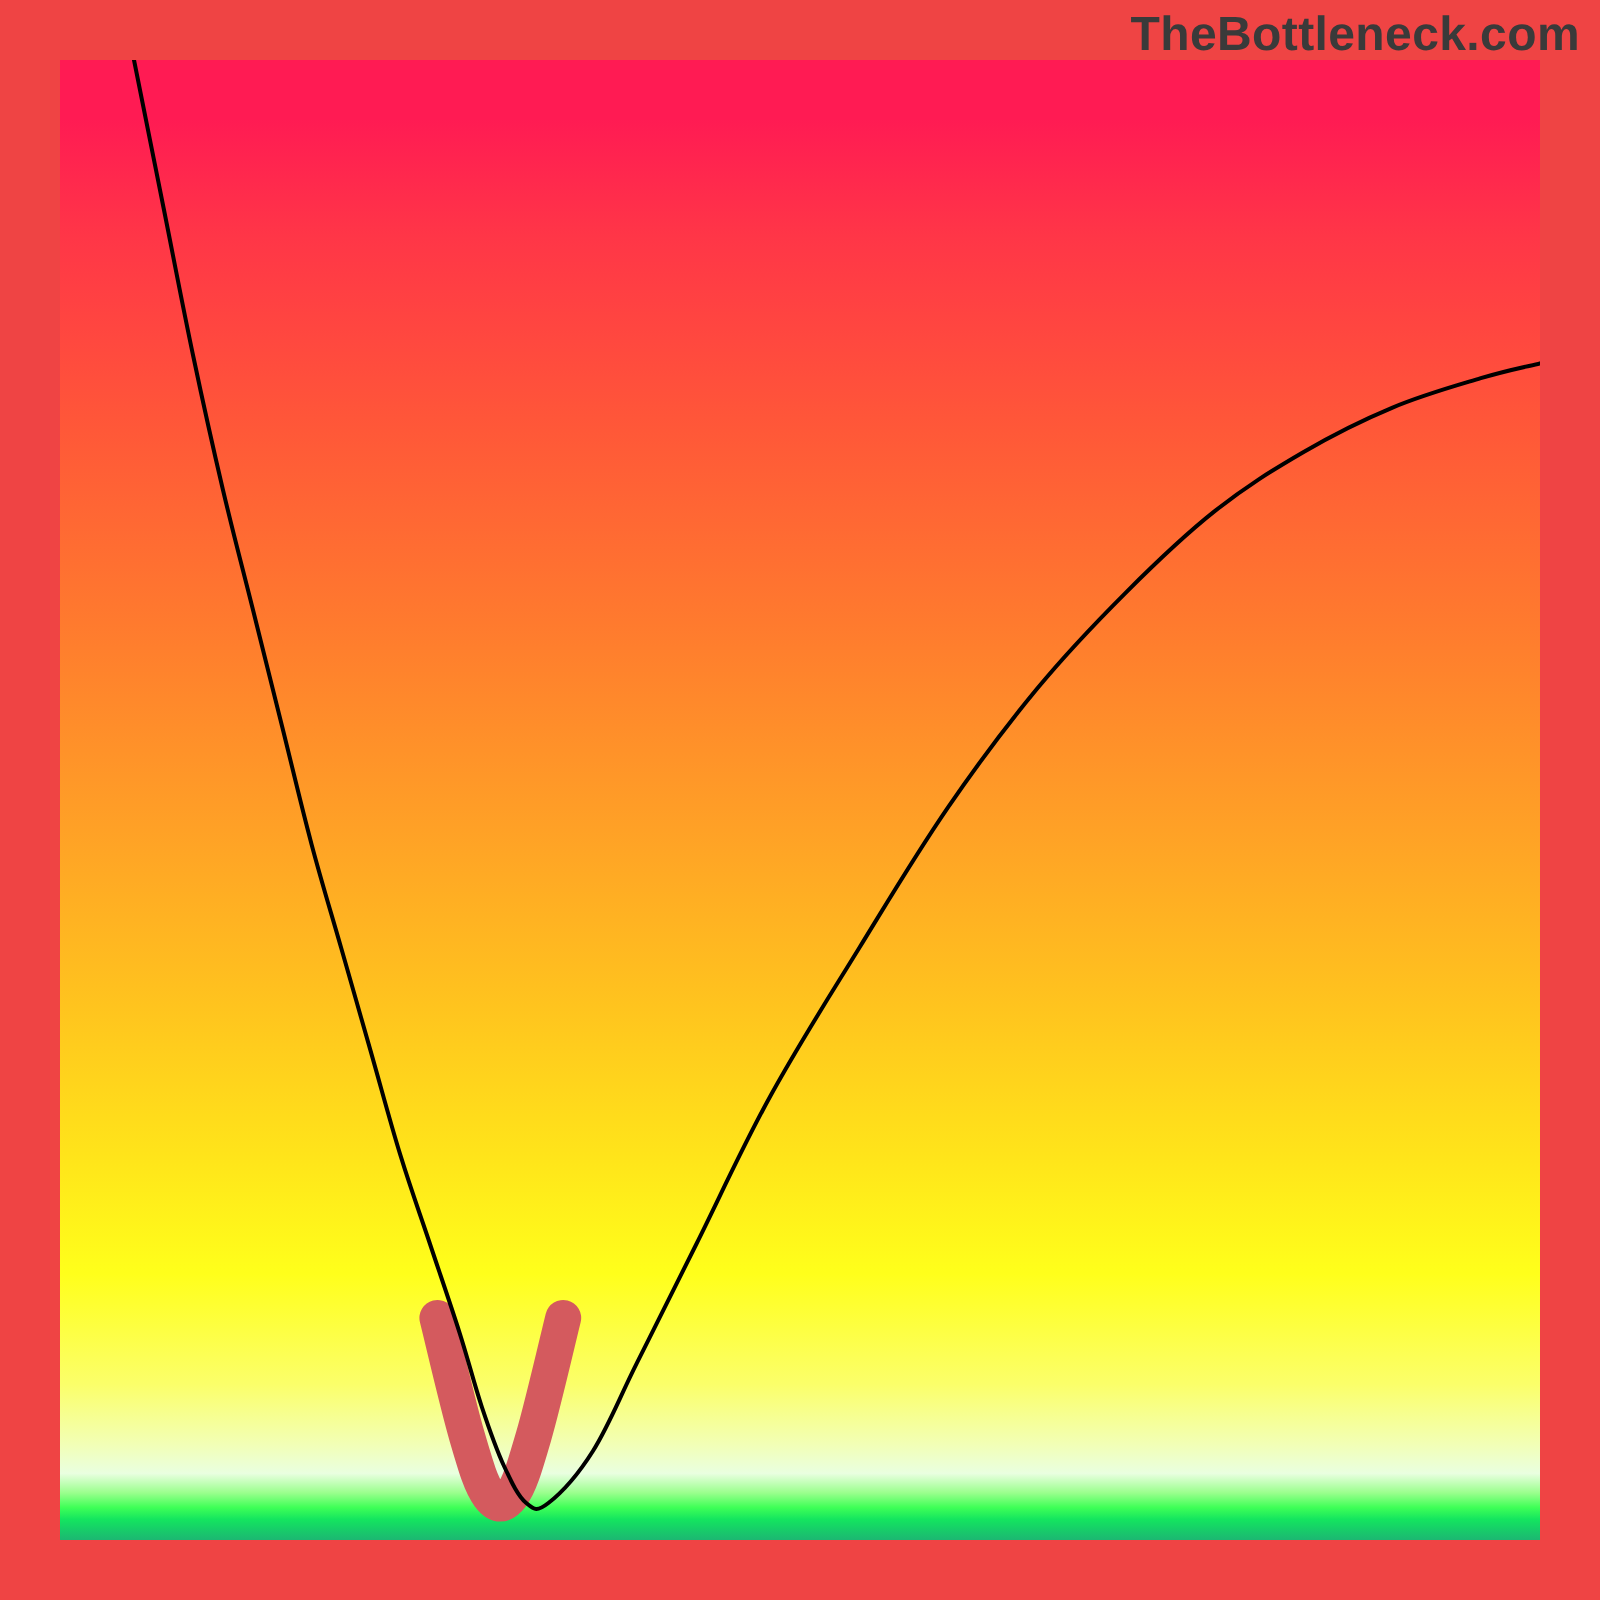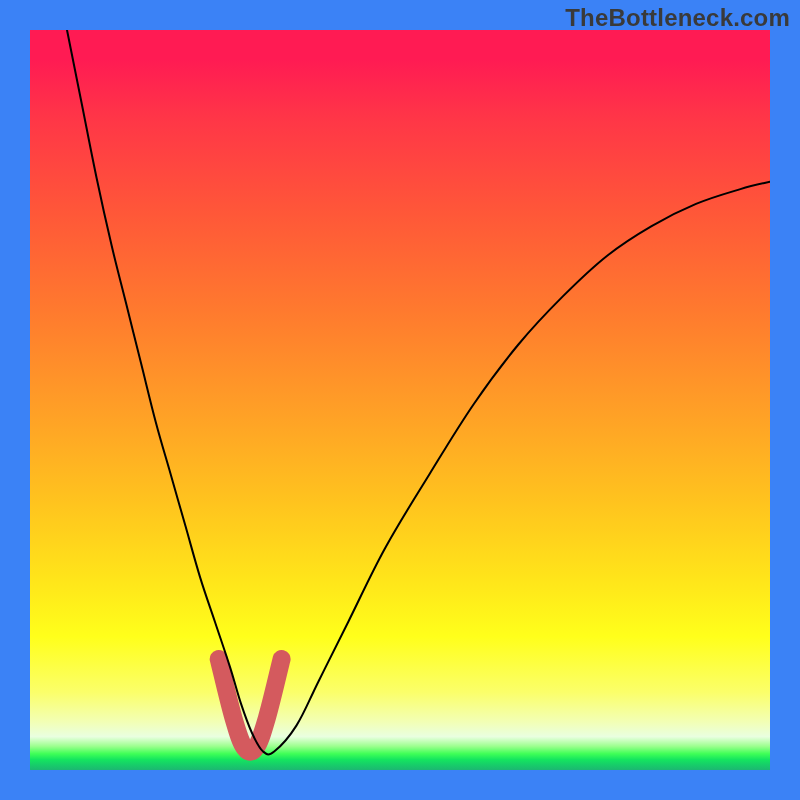--- a/index.html
+++ b/index.html
@@ -8,21 +8,21 @@
     width: 800px;
     height: 800px;
     overflow: hidden;
     background: #000;
     font-family: Arial, Helvetica, sans-serif;
   }
   .frame {
     position: absolute;
     left: 0; top: 0;
     width: 800px; height: 800px;
-    background: #3b82f6;
+    background: #ef4444;
   }
   .watermark {
     position: absolute;
     top: 4px;
     right: 10px;
     color: #3a3a3a;
     font-size: 24px;
     font-weight: 600;
     letter-spacing: 0.2px;
     z-index: 30;

